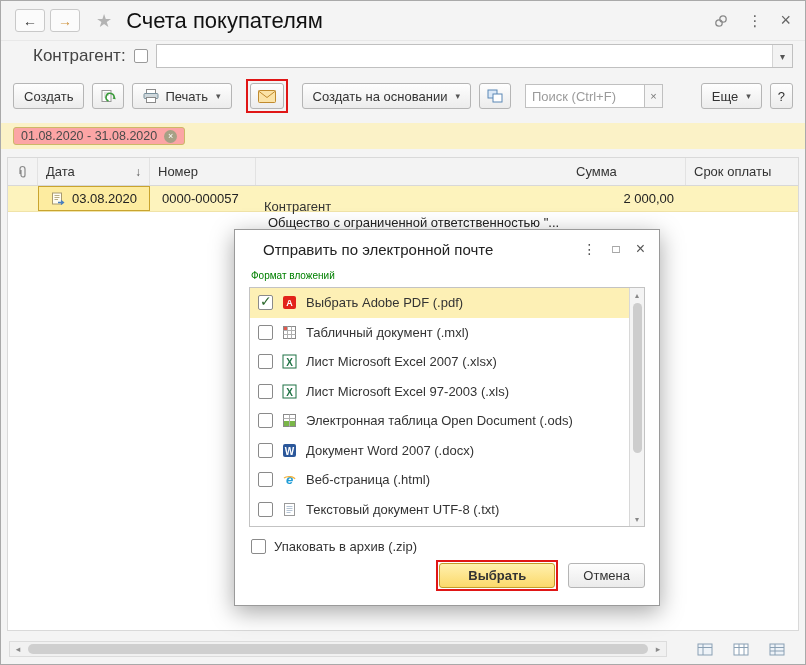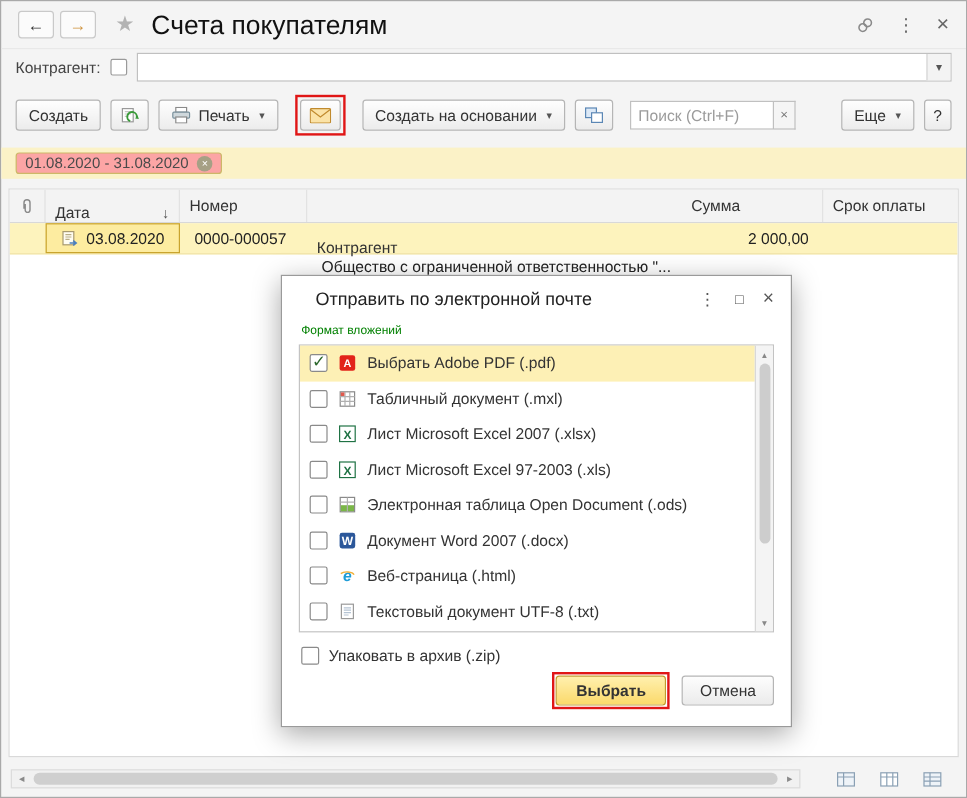--- a/index.html
+++ b/index.html
@@ -16,21 +16,21 @@
   .nav-btn.back { color:#333; font-weight:bold; }
   .nav-btn.fwd { color:#cf9440; font-weight:bold; margin-left:5px; }
   .star { margin:0 14px 0 16px; color:#b3b3b3; font-size:18px; }
   .page-title { font-size:22px; color:#111; }
   .tb-right { margin-left:auto; display:flex; align-items:center; gap:18px; color:#666; }
   .kebab { font-size:15px; color:#666; }
   .win-close { font-size:18px; color:#666; }
 
   
   .param-row { height:30px; display:flex; align-items:center; padding:0 12px; }
-  .param-label { font-size:13px; color:#444; }
+  .param-label { font-size:17px; color:#444;margin-left:20px; }
   .small-cb { width:14px; height:14px; border:1px solid #9a9a9a; background:#fff;
               border-radius:2px; margin:0 8px; flex:0 0 14px; }
   .combo { flex:1; height:24px; background:#fff; border:1px solid #c0c0c0; display:flex; }
   .combo input { flex:1; border:none; outline:none; font-size:13px; padding:0 6px; background:transparent; }
   .combo-btn { width:20px; border-left:1px solid #d5d5d5; background:#f3f3f3; color:#555;
                font-size:10px; display:flex; align-items:center; justify-content:center; }
 
   
   .toolbar { display:flex; align-items:center; padding:8px 12px 10px; gap:8px; }
   .btn { height:26px; border:1px solid #b5b5b5; border-radius:3px;
@@ -56,21 +56,21 @@
                 font-size:12.5px; color:#4a4a4a; }
   .tag-close { width:13px; height:13px; border-radius:50%; background:#a6a085; color:#fff;
                font-size:9px; display:flex; align-items:center; justify-content:center; }
 
   
   .table-wrap { margin:8px 6px 0; background:#fff; border:1px solid #d9d9d9; height:474px; overflow:hidden; }
   .thead { display:flex; height:28px; background:#f3f3f3; border-bottom:1px solid #d8d8d8;
            font-size:13px; color:#333; }
   .th { padding:0 8px; border-right:1px solid #e2e2e2; display:flex; align-items:center; }
   .c-attach { width:30px; justify-content:center; }
-  .c-date { width:112px; justify-content:space-between;align-items:flex-end; }
+  .c-date { width:112px; justify-content:space-between; }
   .c-num { width:106px; }
   .c-party { width:312px;margin-top:48px; }
   .c-sum { width:118px; }
   .c-due { flex:1; border-right:none; }
   .sort-arrow { color:#555; font-size:12px; }
   .trow { display:flex; height:26px; align-items:center; font-size:13px; color:#222; }
   .trow.selected { background:#fdf3bd; border-bottom:1px solid #f0e3a8; }
   .td { padding:0 12px; height:100%; display:flex; align-items:center; overflow:hidden; white-space:nowrap; }
   .cell-current { border:1px solid #c9a42e; background:#fdeca0; gap:6px; }
   .td.c-sum { justify-content:flex-end; }
@@ -107,21 +107,21 @@
                        font-weight:bold; color:#2c682c; }
   .fi { width:15px; height:15px; flex:0 0 15px; display:flex; }
   .vscroll { position:absolute; top:0; right:0; bottom:0; width:15px; background:#f4f4f4;
              border-left:1px solid #d8d8d8; display:flex; flex-direction:column; align-items:center; }
   .vs-btn { height:14px; width:100%; display:flex; align-items:center; justify-content:center;
             font-size:8px; color:#888; }
   .vs-thumb { width:9px; height:150px; background:#cdcdcd; border-radius:5px; margin-top:1px; }
   .vs-spacer { flex:1; }
   .zip-row { display:flex; align-items:flex-start; gap:8px; margin:12px 16px 0; font-size:13px; color:#333; }
   .dlg-buttons { position:absolute; right:14px; bottom:14px; display:flex; gap:10px; align-items:center; }
-  .btn-select { height:25px; padding:0 16px; border:1px solid #c39b2a; border-radius:3px;
+  .btn-select { height:25px; padding:0 28px; border:1px solid #c39b2a; border-radius:3px;
                 background:linear-gradient(#fff0ae,#fbd96b); font-size:13px; font-weight:bold;
                 color:#333; display:inline-flex; align-items:center; }
   .btn-cancel { height:25px; padding:0 14px; border:1px solid #b5b5b5; border-radius:3px;
                 background:linear-gradient(#fdfdfd,#ebebeb); font-size:13px; color:#333;
                 display:inline-flex; align-items:center; }
 </style>
 </head>
 <body>
 
 <div class="window">

